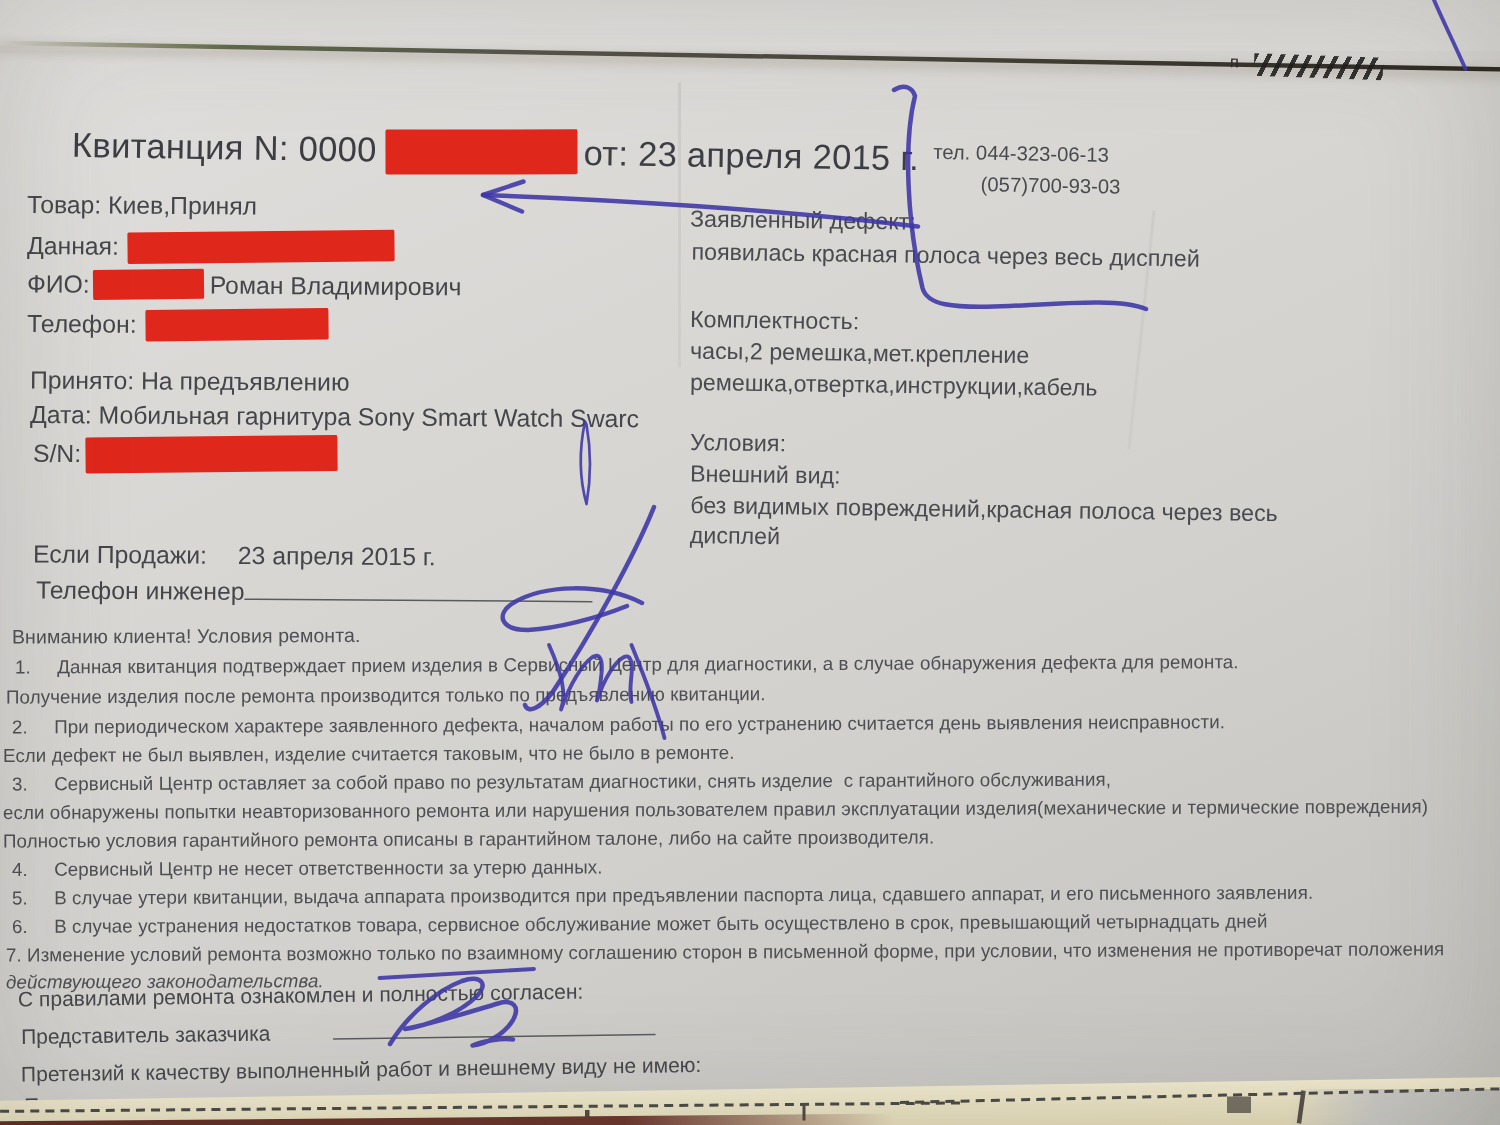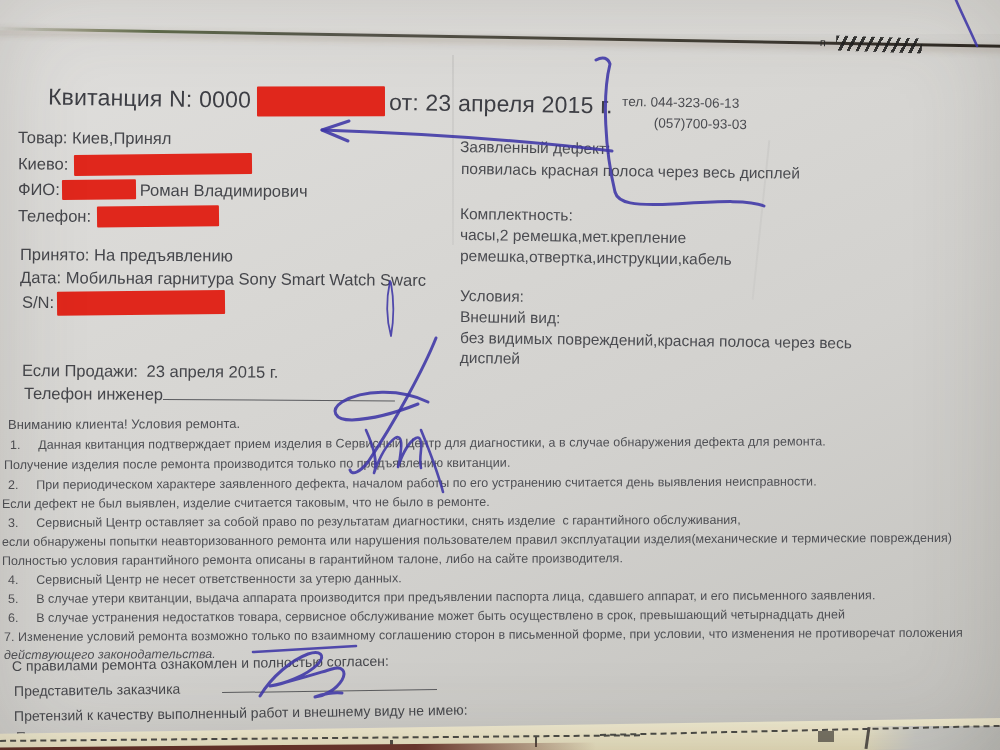--- a/index.html
+++ b/index.html
@@ -71,21 +71,21 @@
   <div class="t phones" style="left:622px;top:92px;">
     <div>тел. 044-323-06-13</div>
     <div style="margin-left:32px">(057)700-93-03</div>
   </div>
 
   <div class="t field leftcol" style="left:18px;top:128px;">
     <span>Товар:</span>
     <span>Киев,Принял</span>
   </div>
   <div class="t field leftcol" style="left:18px;top:153px;">
-    <span>Киево:</span><span class="redact" style="width:178px;height:21px;"></span>
+    <span>Данная:</span><span class="redact" style="width:178px;height:21px;"></span>
   </div>
   <div class="t field leftcol" style="left:18px;top:179px;">
     <span>ФИО:</span><span class="redact" style="width:74px;height:20px;margin-left:2px;"></span><span>Роман Владимирович</span>
   </div>
   <div class="t field leftcol" style="left:18px;top:205px;">
     <span>Телефон:</span><span class="redact" style="width:122px;height:21px;"></span>
   </div>
 
   <div class="t field leftcol" style="left:20px;top:245px;">
     <span>Принято:</span>
@@ -103,21 +103,21 @@
   <div class="t rightcol" style="left:461px;top:160px;">появилась красная полоса через весь дисплей</div>
   <div class="t rightcol" style="left:460px;top:205px;">Комплектность:</div>
   <div class="t rightcol" style="left:460px;top:226px;">часы,2 ремешка,мет.крепление</div>
   <div class="t rightcol" style="left:460px;top:247px;">ремешка,отвертка,инструкции,кабель</div>
   <div class="t rightcol" style="left:460px;top:287px;">Условия:</div>
   <div class="t rightcol" style="left:460px;top:308px;">Внешний вид:</div>
   <div class="t rightcol wrapblock" style="left:460px;top:328px;">без видимых повреждений,красная полоса через весь дисплей</div>
 
   <div class="t field leftcol" style="left:22px;top:361px;">
     <span>Если Продажи:</span>
-    <span style="margin-left:4px">23 апреля 2015 г.</span>
+    <span style="margin-left:16px">23 апреля 2015 г.</span>
   </div>
   <div class="t field leftcol" style="left:24px;top:384px;">
     <span>Телефон инженер</span><span class="sig-line" style="width:232px;"></span>
   </div>
 
   <div class="terms-line" style="left:8px;top:417px;font-size:13px;">Вниманию клиента! Условия ремонта.</div>
   <div class="terms-line" style="left:10px;top:438px;">1.     Данная квитанция подтверждает прием изделия в Сервисный Центр для диагностики, а в случае обнаружения дефекта для ремонта.</div>
   <div class="terms-line" style="left:4px;top:458px;">Получение изделия после ремонта производится только по предъявлению квитанции.</div>
   <div class="terms-line" style="left:8px;top:478px;">2.     При периодическом характере заявленного дефекта, началом работы по его устранению считается день выявления неисправности.</div>
   <div class="terms-line" style="left:2px;top:497px;">Если дефект не был выявлен, изделие считается таковым, что не было в ремонте.</div>

